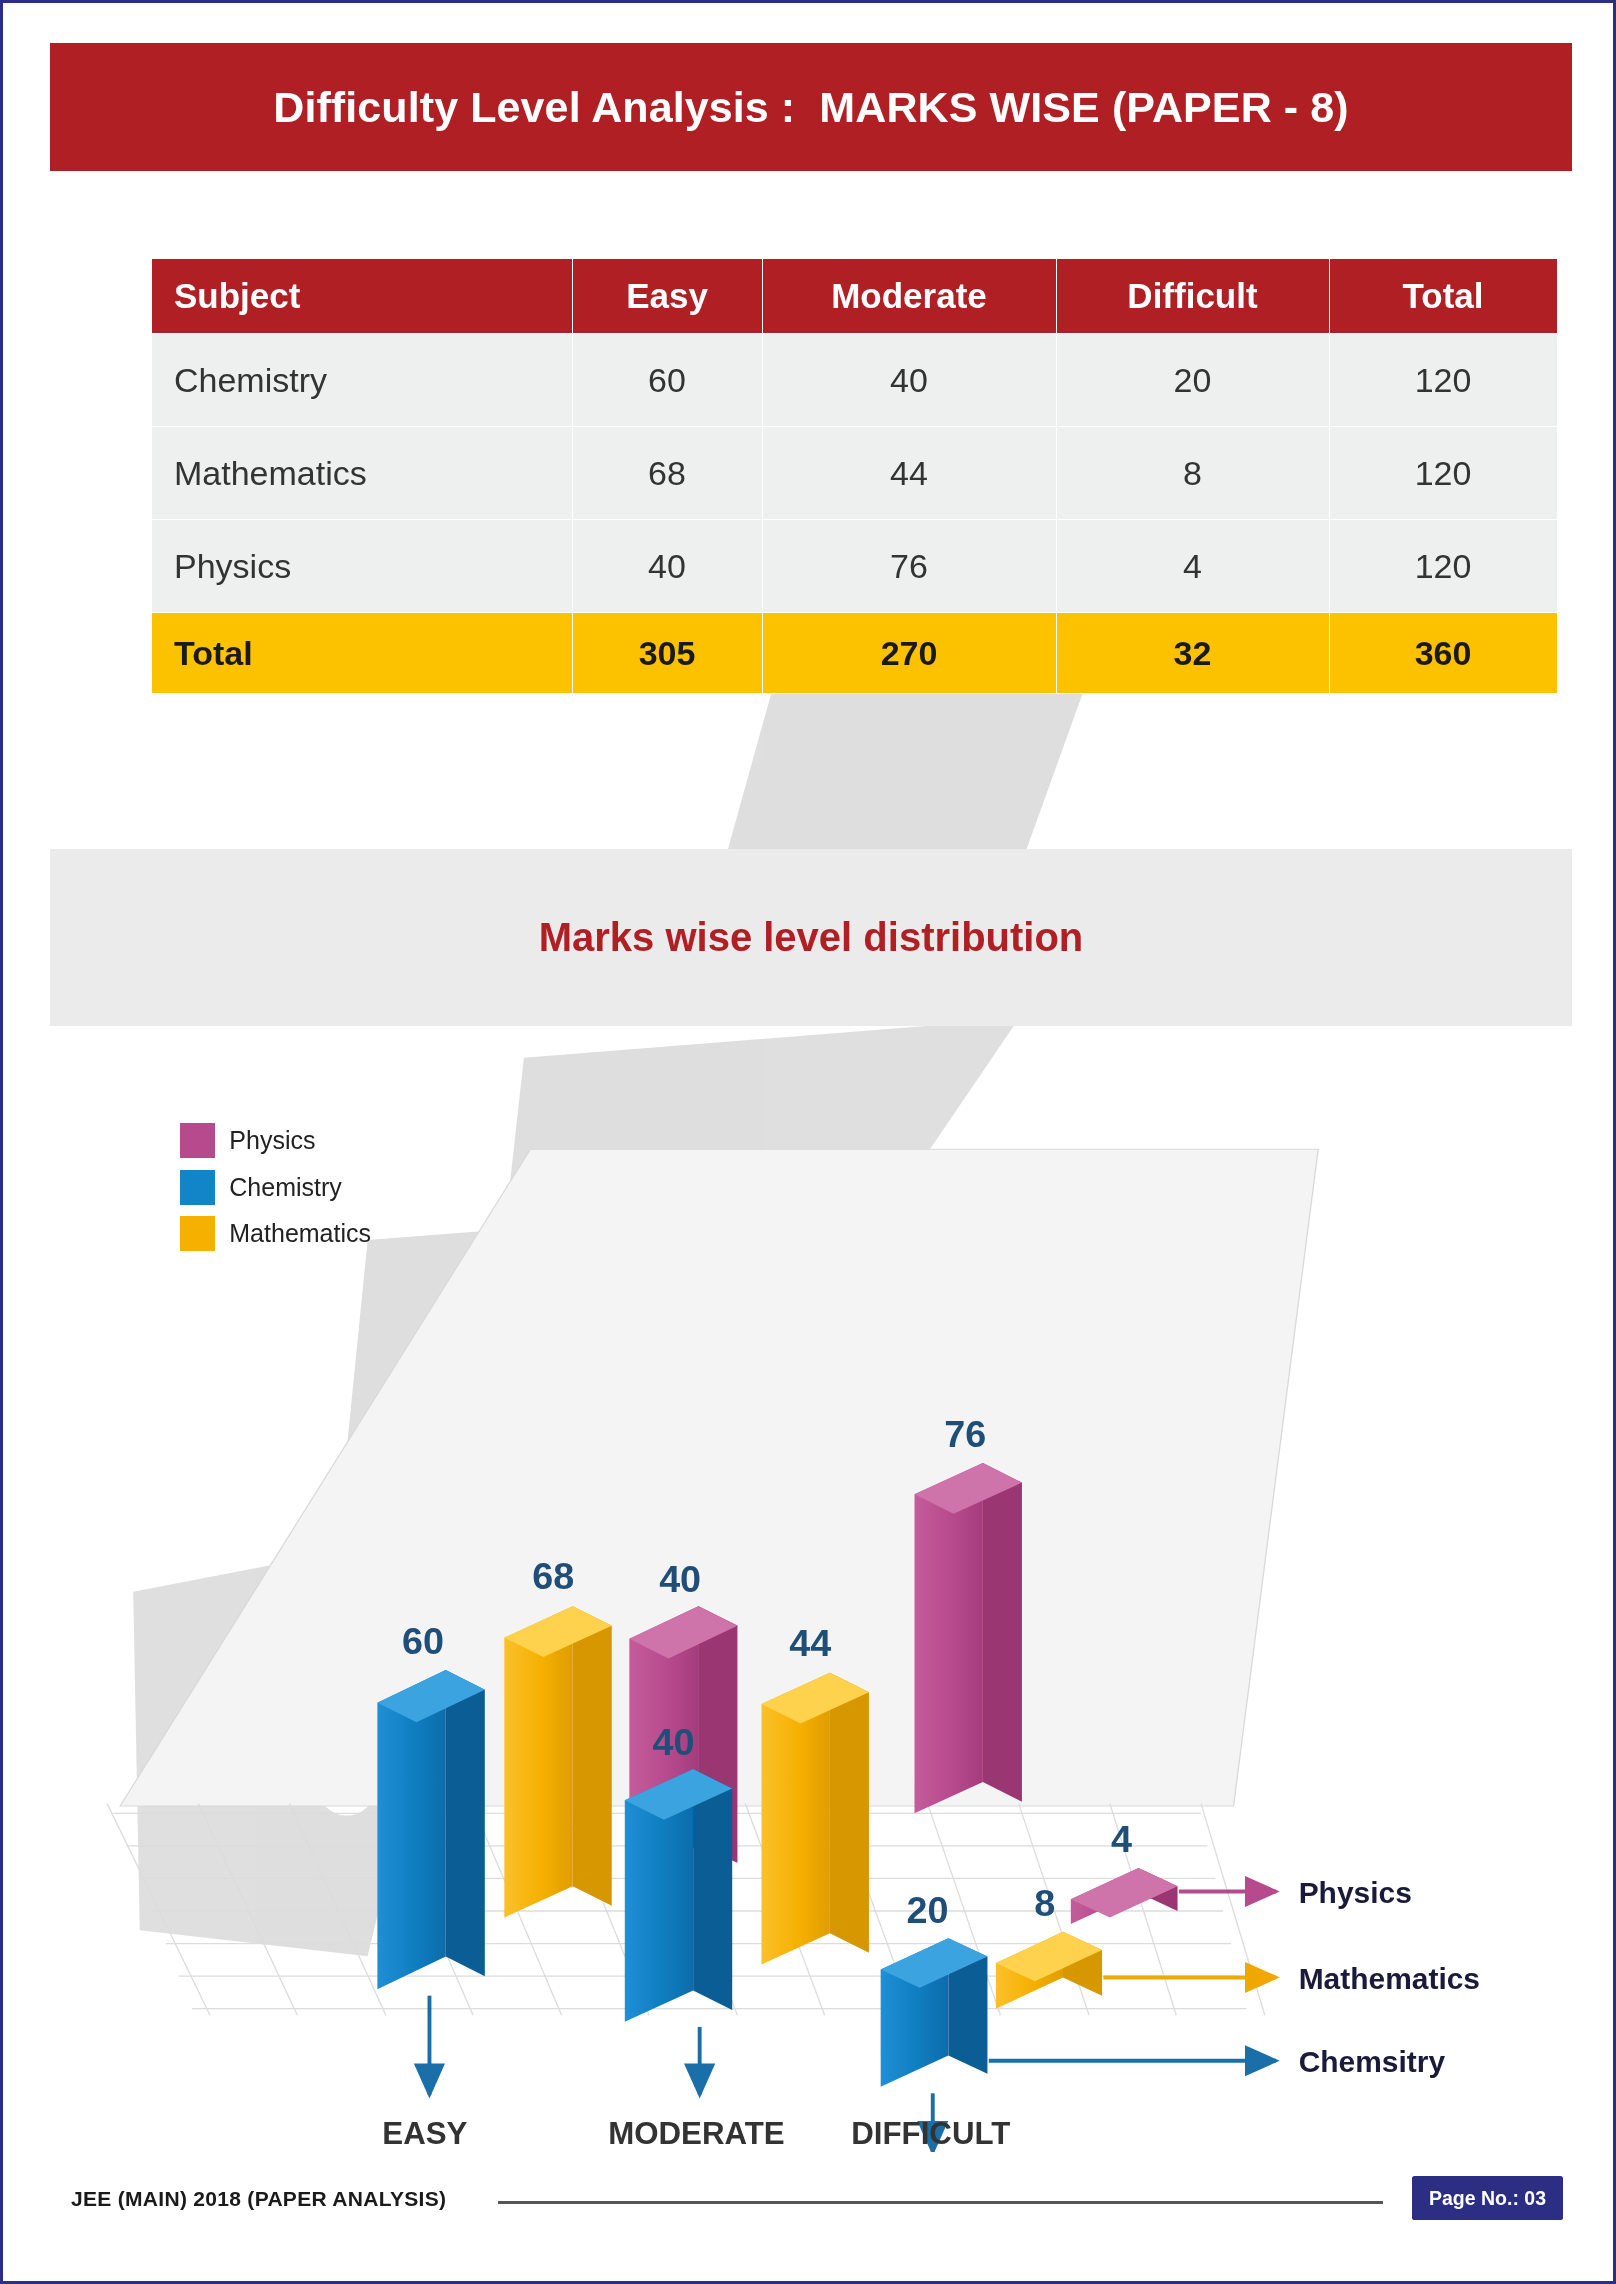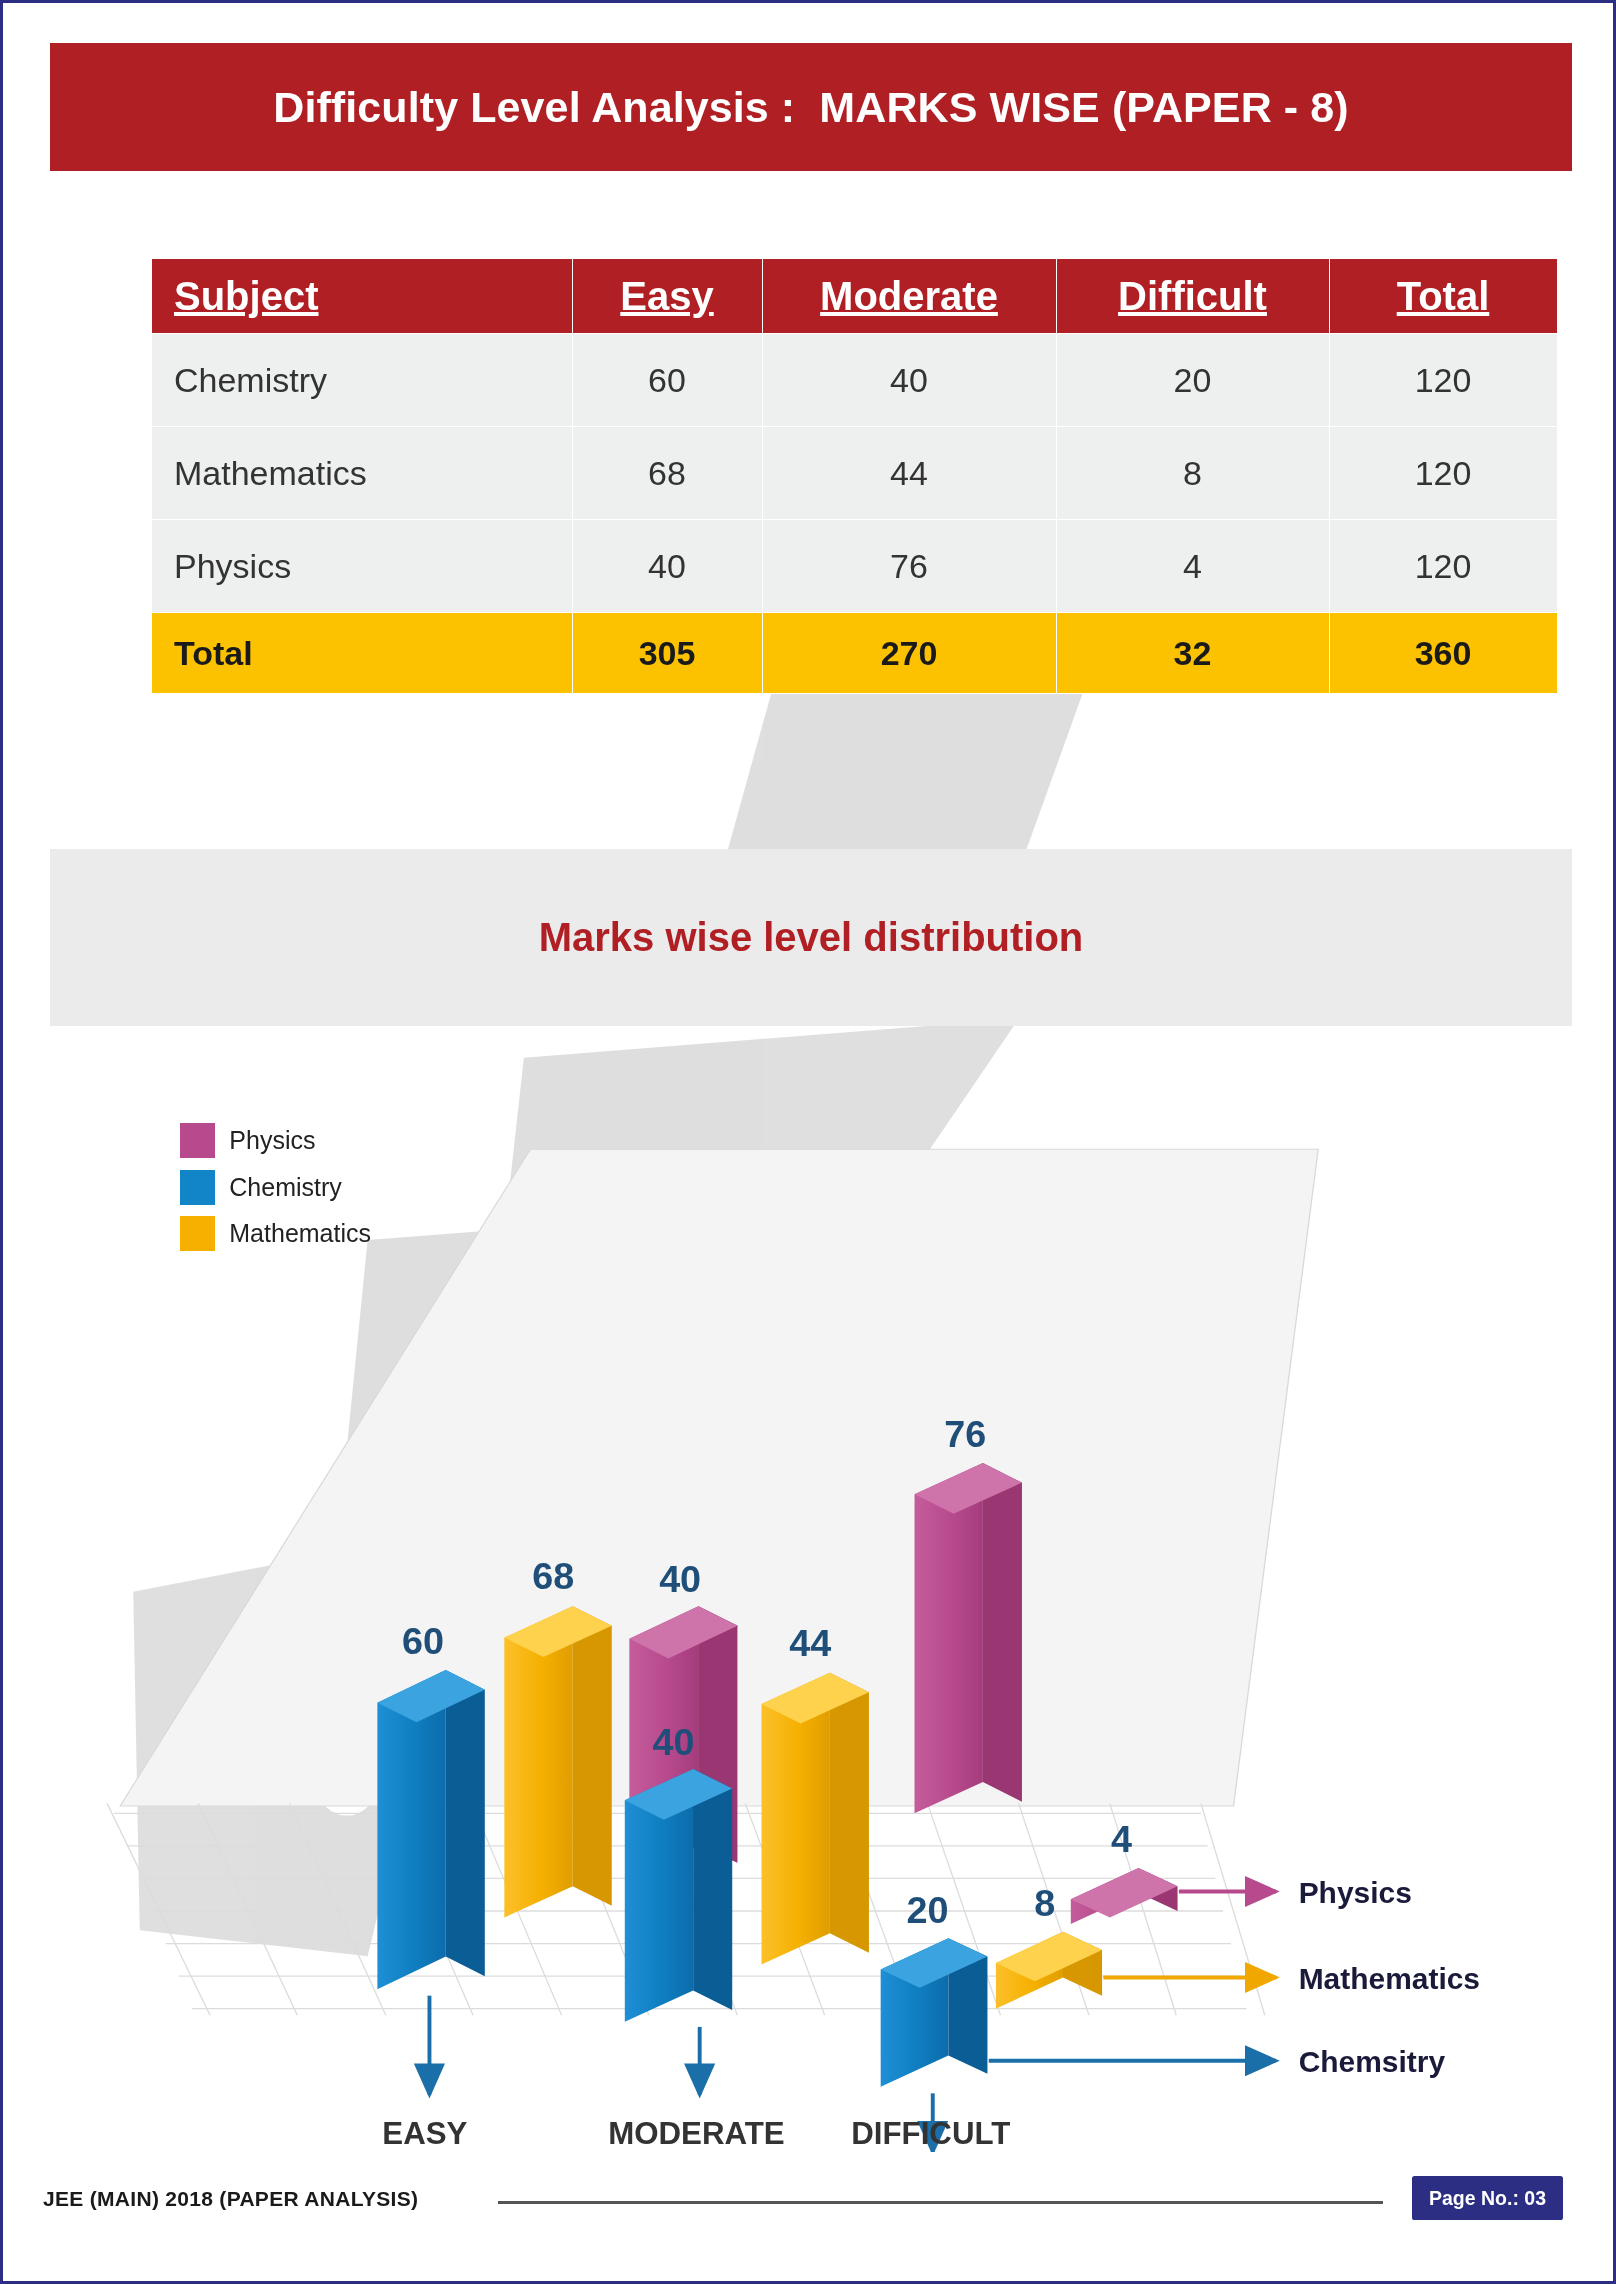--- a/index.html
+++ b/index.html
@@ -63,25 +63,24 @@
     width: 1319px;
     table-layout: fixed;
   }
   table.analysis th, table.analysis td {
     text-align: center;
     border: 1.3px solid #ffffff;
   }
   table.analysis thead th {
     background: #b01f24;
     color: #ffffff;
-    font-size: 40px;
+    font-size: 35px;
     font-weight: bold;
     height: 74px;
     padding: 0 6.5px;
-    text-decoration: underline;
   }
   table.analysis thead th.subject-head {
     text-align: left;
     padding-left: 22px;
   }
   table.analysis tbody td {
     background: #eeefef;
     color: #333333;
     font-size: 34px;
     height: 90px;
@@ -163,21 +162,21 @@
   .footer {
     position: absolute;
     left: 0;
     top: 2168px;
     width: 1616px;
     height: 72px;
     z-index: 3;
   }
   .footer-text {
     position: absolute;
-    left: 40px;
+    left: 68px;
     top: 15.6px;
     font-size: 21px;
     font-weight: bold;
     color: #1a1a1a;
     letter-spacing: 0.3px;
   }
   .footer-rule {
     position: absolute;
     left: 495px;
     top: 30px;

